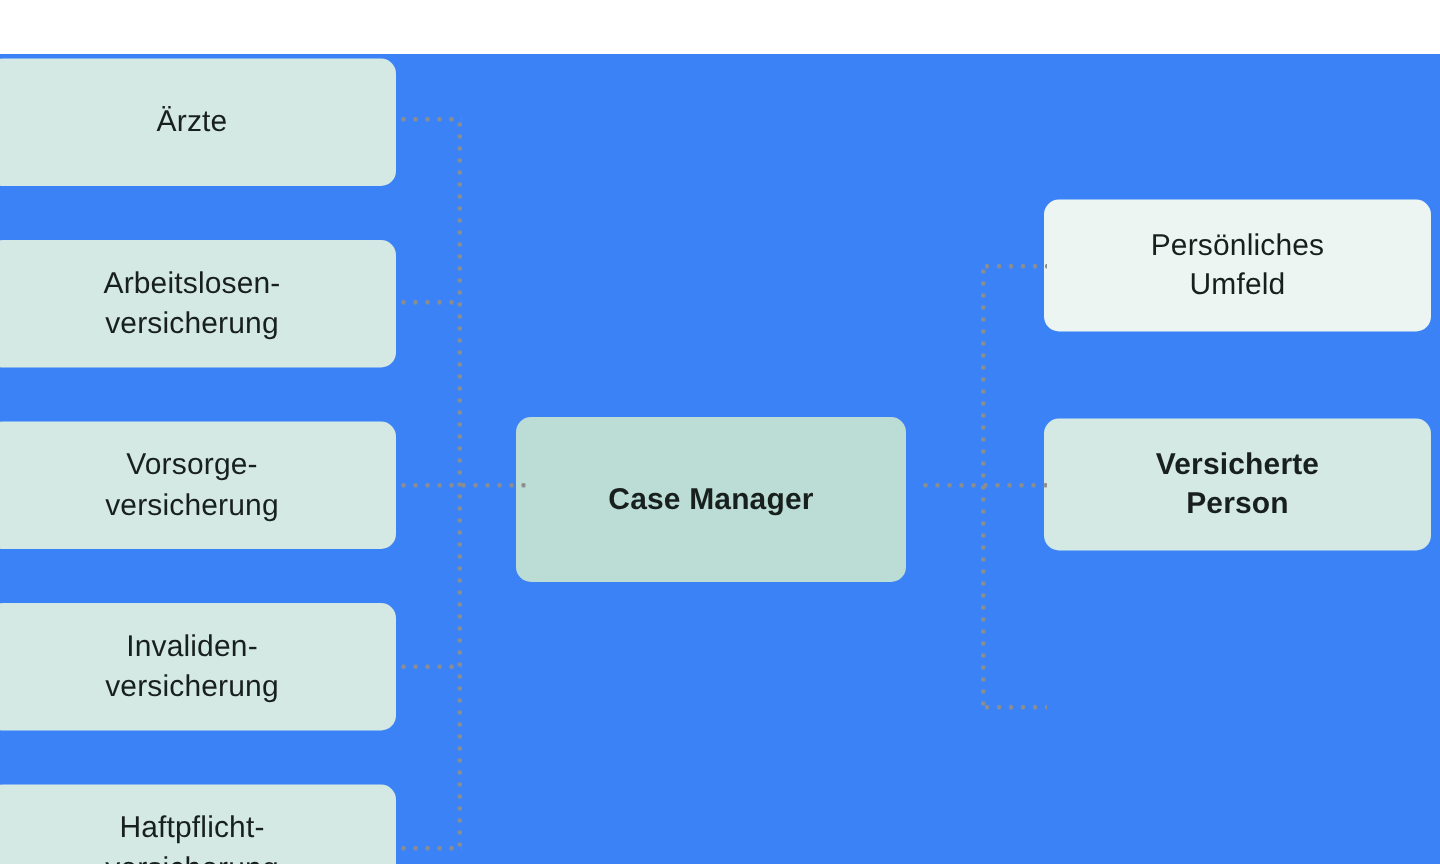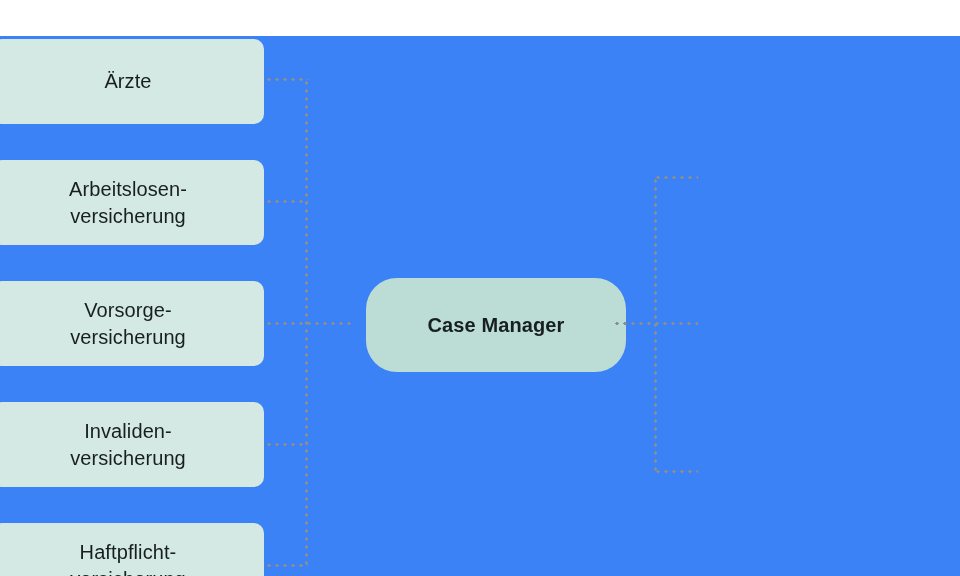--- a/index.html
+++ b/index.html
@@ -81,25 +81,33 @@
   <div class="node fill-mid" style="left:-8px; top:366px; width:272px; height:85px;">
     <span>Invaliden-
 versicherung</span>
   </div>
 
   <div class="node fill-mid" style="left:-8px; top:487px; width:272px; height:85px;">
     <span>Haftpflicht-
 versicherung</span>
   </div>
 
-  <div class="node fill-deep bold" style="left:366px; top:242px; width:260px; height:94px;border-radius:31px;">
+  <div class="node fill-deep bold" style="left:344px; top:242px; width:260px; height:110px;">
     <span>Case Manager</span>
   </div>
 
+  <div class="node fill-light" style="left:696px; top:97px; width:258px; height:88px;">
+    <span>Persönliches
+Umfeld</span>
+  </div>
 
+  <div class="node fill-mid bold" style="left:696px; top:243px; width:258px; height:88px;">
+    <span>Versicherte
+Person</span>
+  </div>
 
 
   <div class="dot-v" style="left:305px; top:43px; height:487px;"></div>
 
   <div class="dot-h" style="left:265px; top:42px; width:43px;"></div>
   <div class="dot-h" style="left:265px; top:164px; width:43px;"></div>
   <div class="dot-h" style="left:265px; top:286px; width:90px;"></div>
   <div class="dot-h" style="left:265px; top:407px; width:43px;"></div>
   <div class="dot-h" style="left:265px; top:528px; width:43px;"></div>
 

